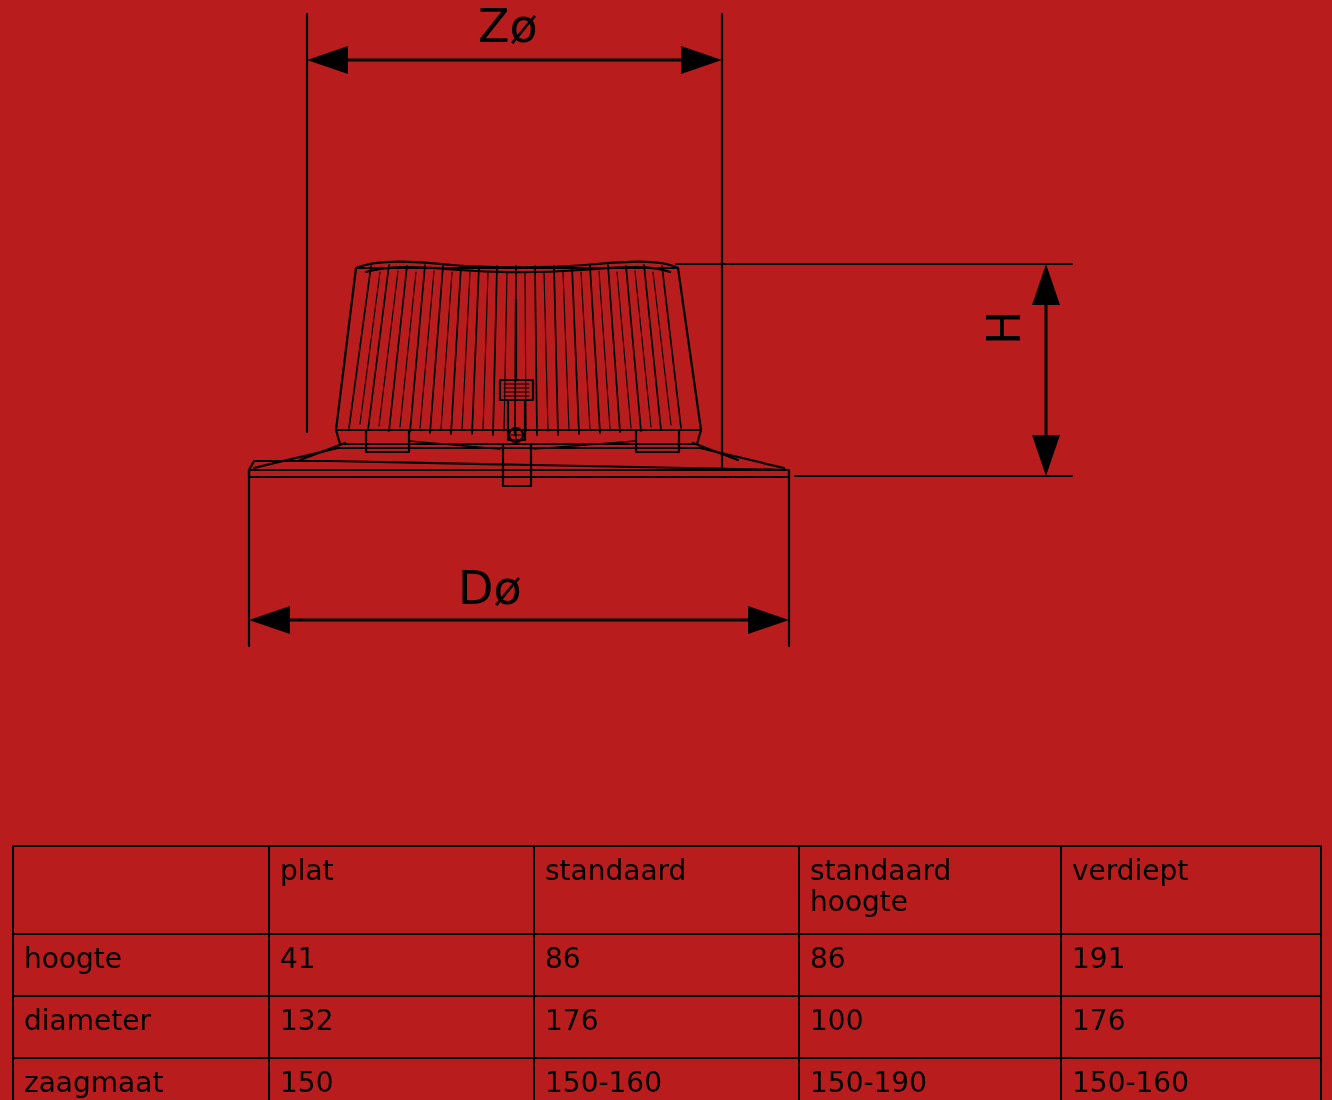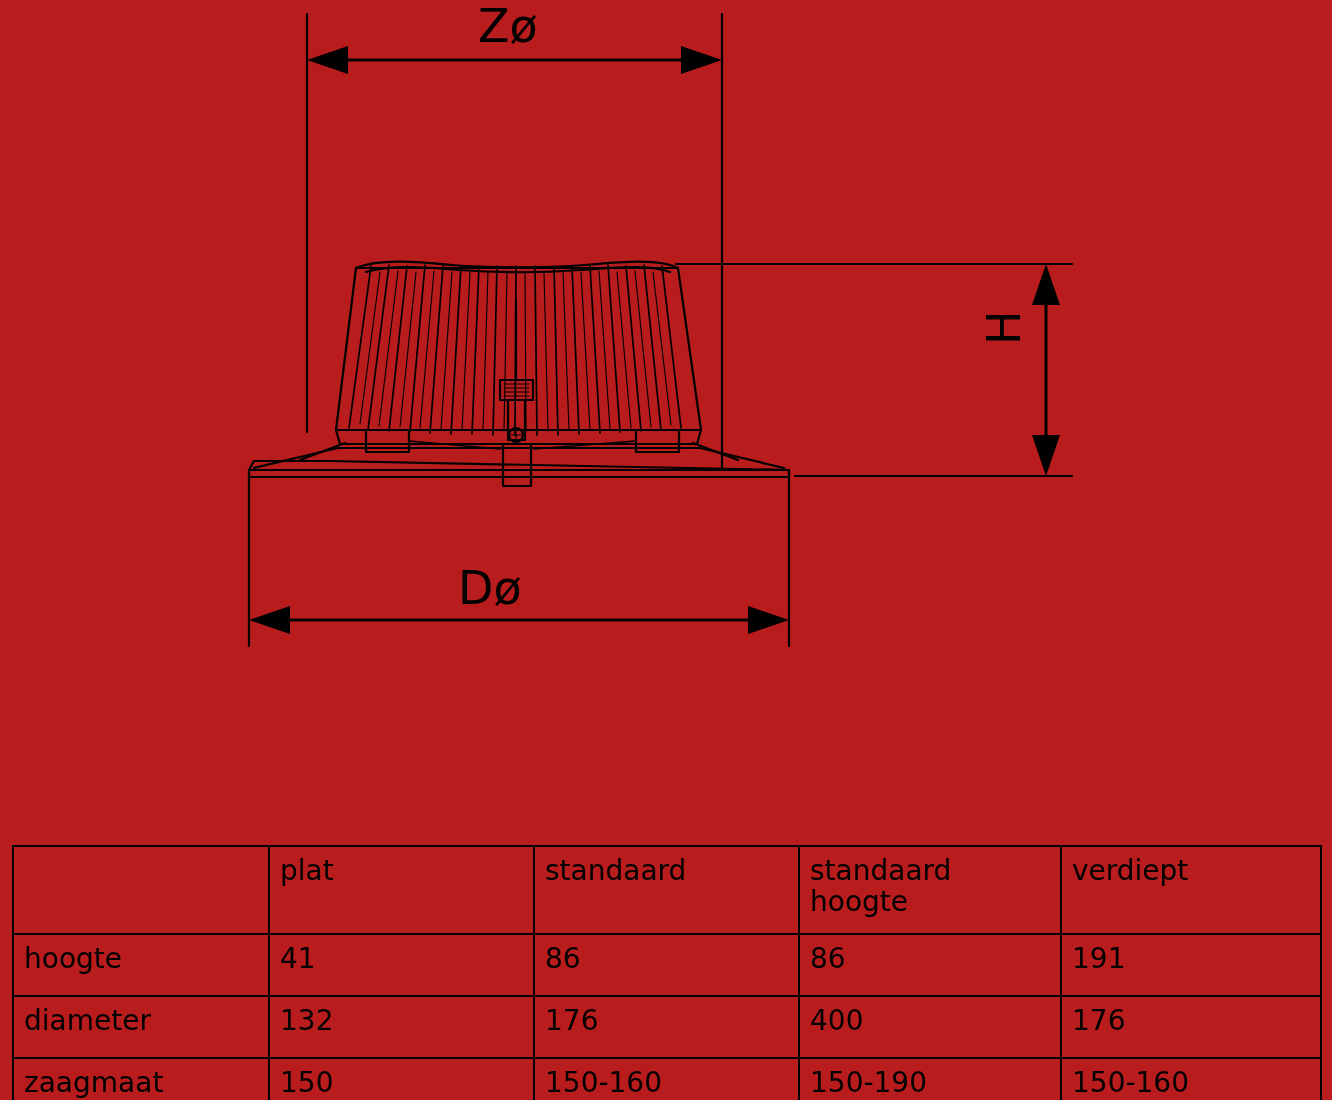--- a/index.html
+++ b/index.html
@@ -201,21 +201,21 @@
         <td class="row-head">hoogte</td>
         <td>41</td>
         <td>86</td>
         <td>86</td>
         <td>191</td>
       </tr>
       <tr>
         <td class="row-head">diameter</td>
         <td>132</td>
         <td>176</td>
-        <td>400</td>
+        <td>100</td>
         <td>176</td>
       </tr>
       <tr>
         <td class="row-head">zaagmaat</td>
         <td>150</td>
         <td>150-160</td>
         <td>150-190</td>
         <td>150-160</td>
       </tr>
     </tbody>

